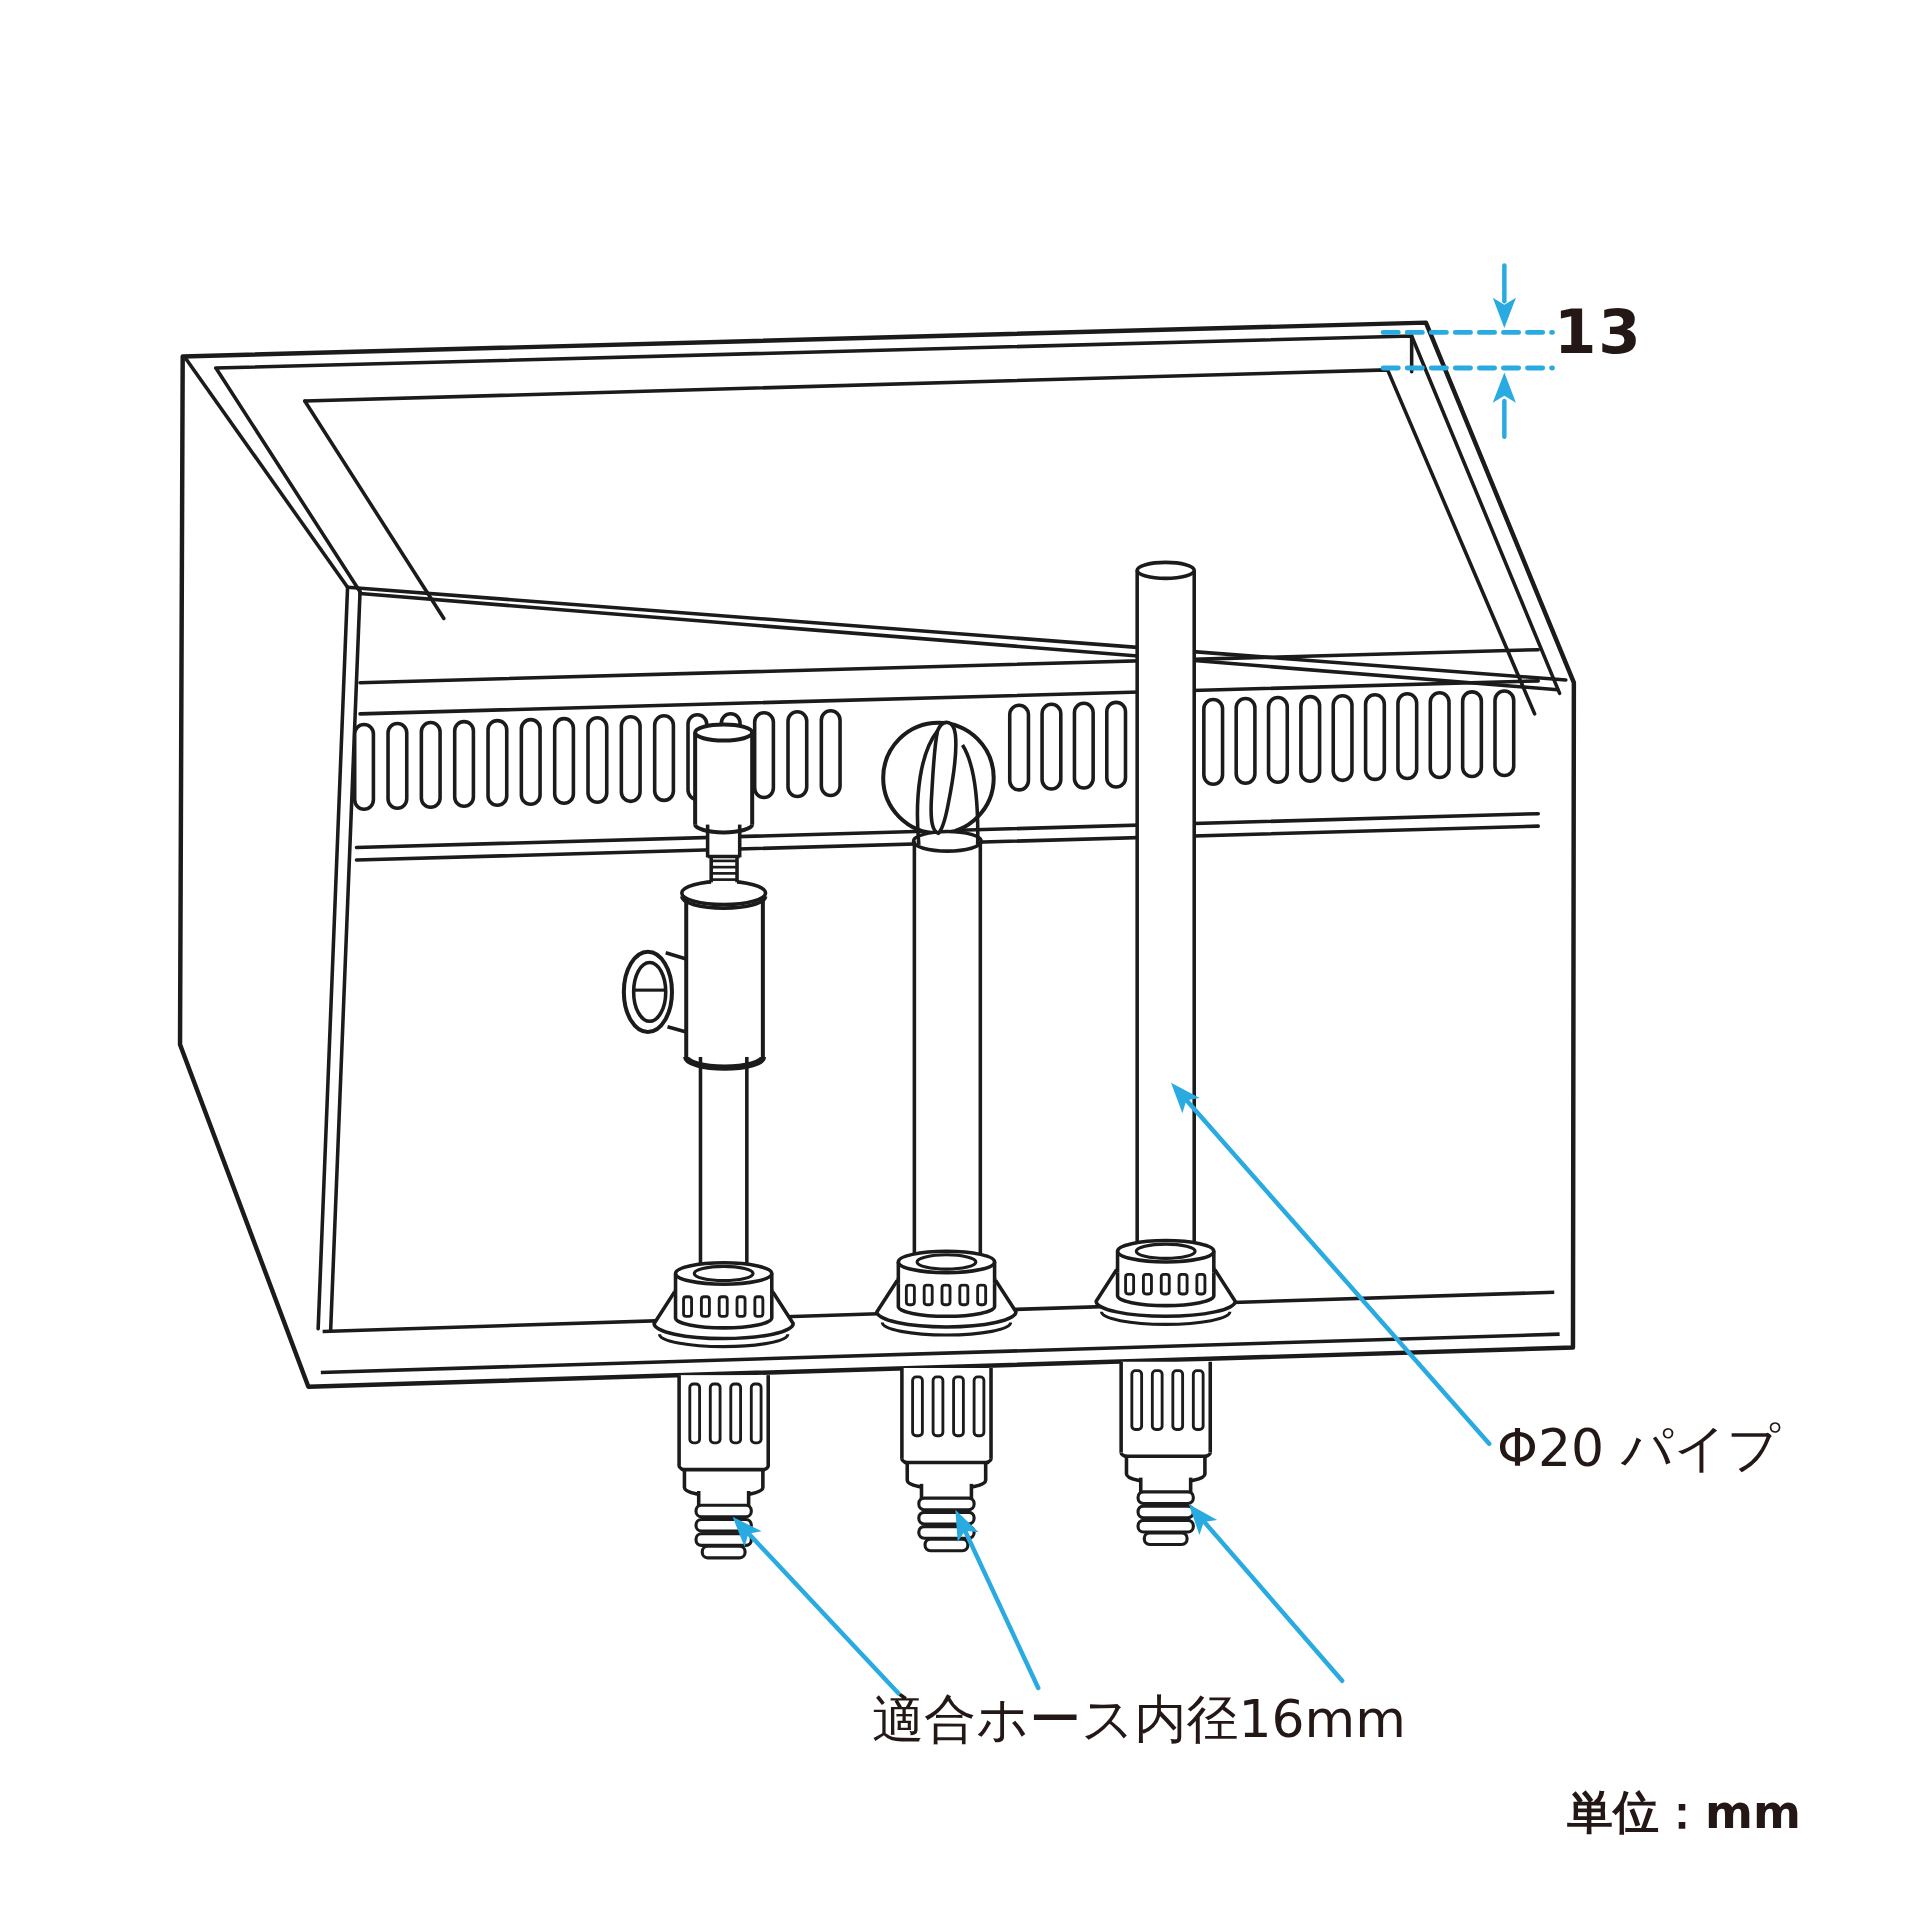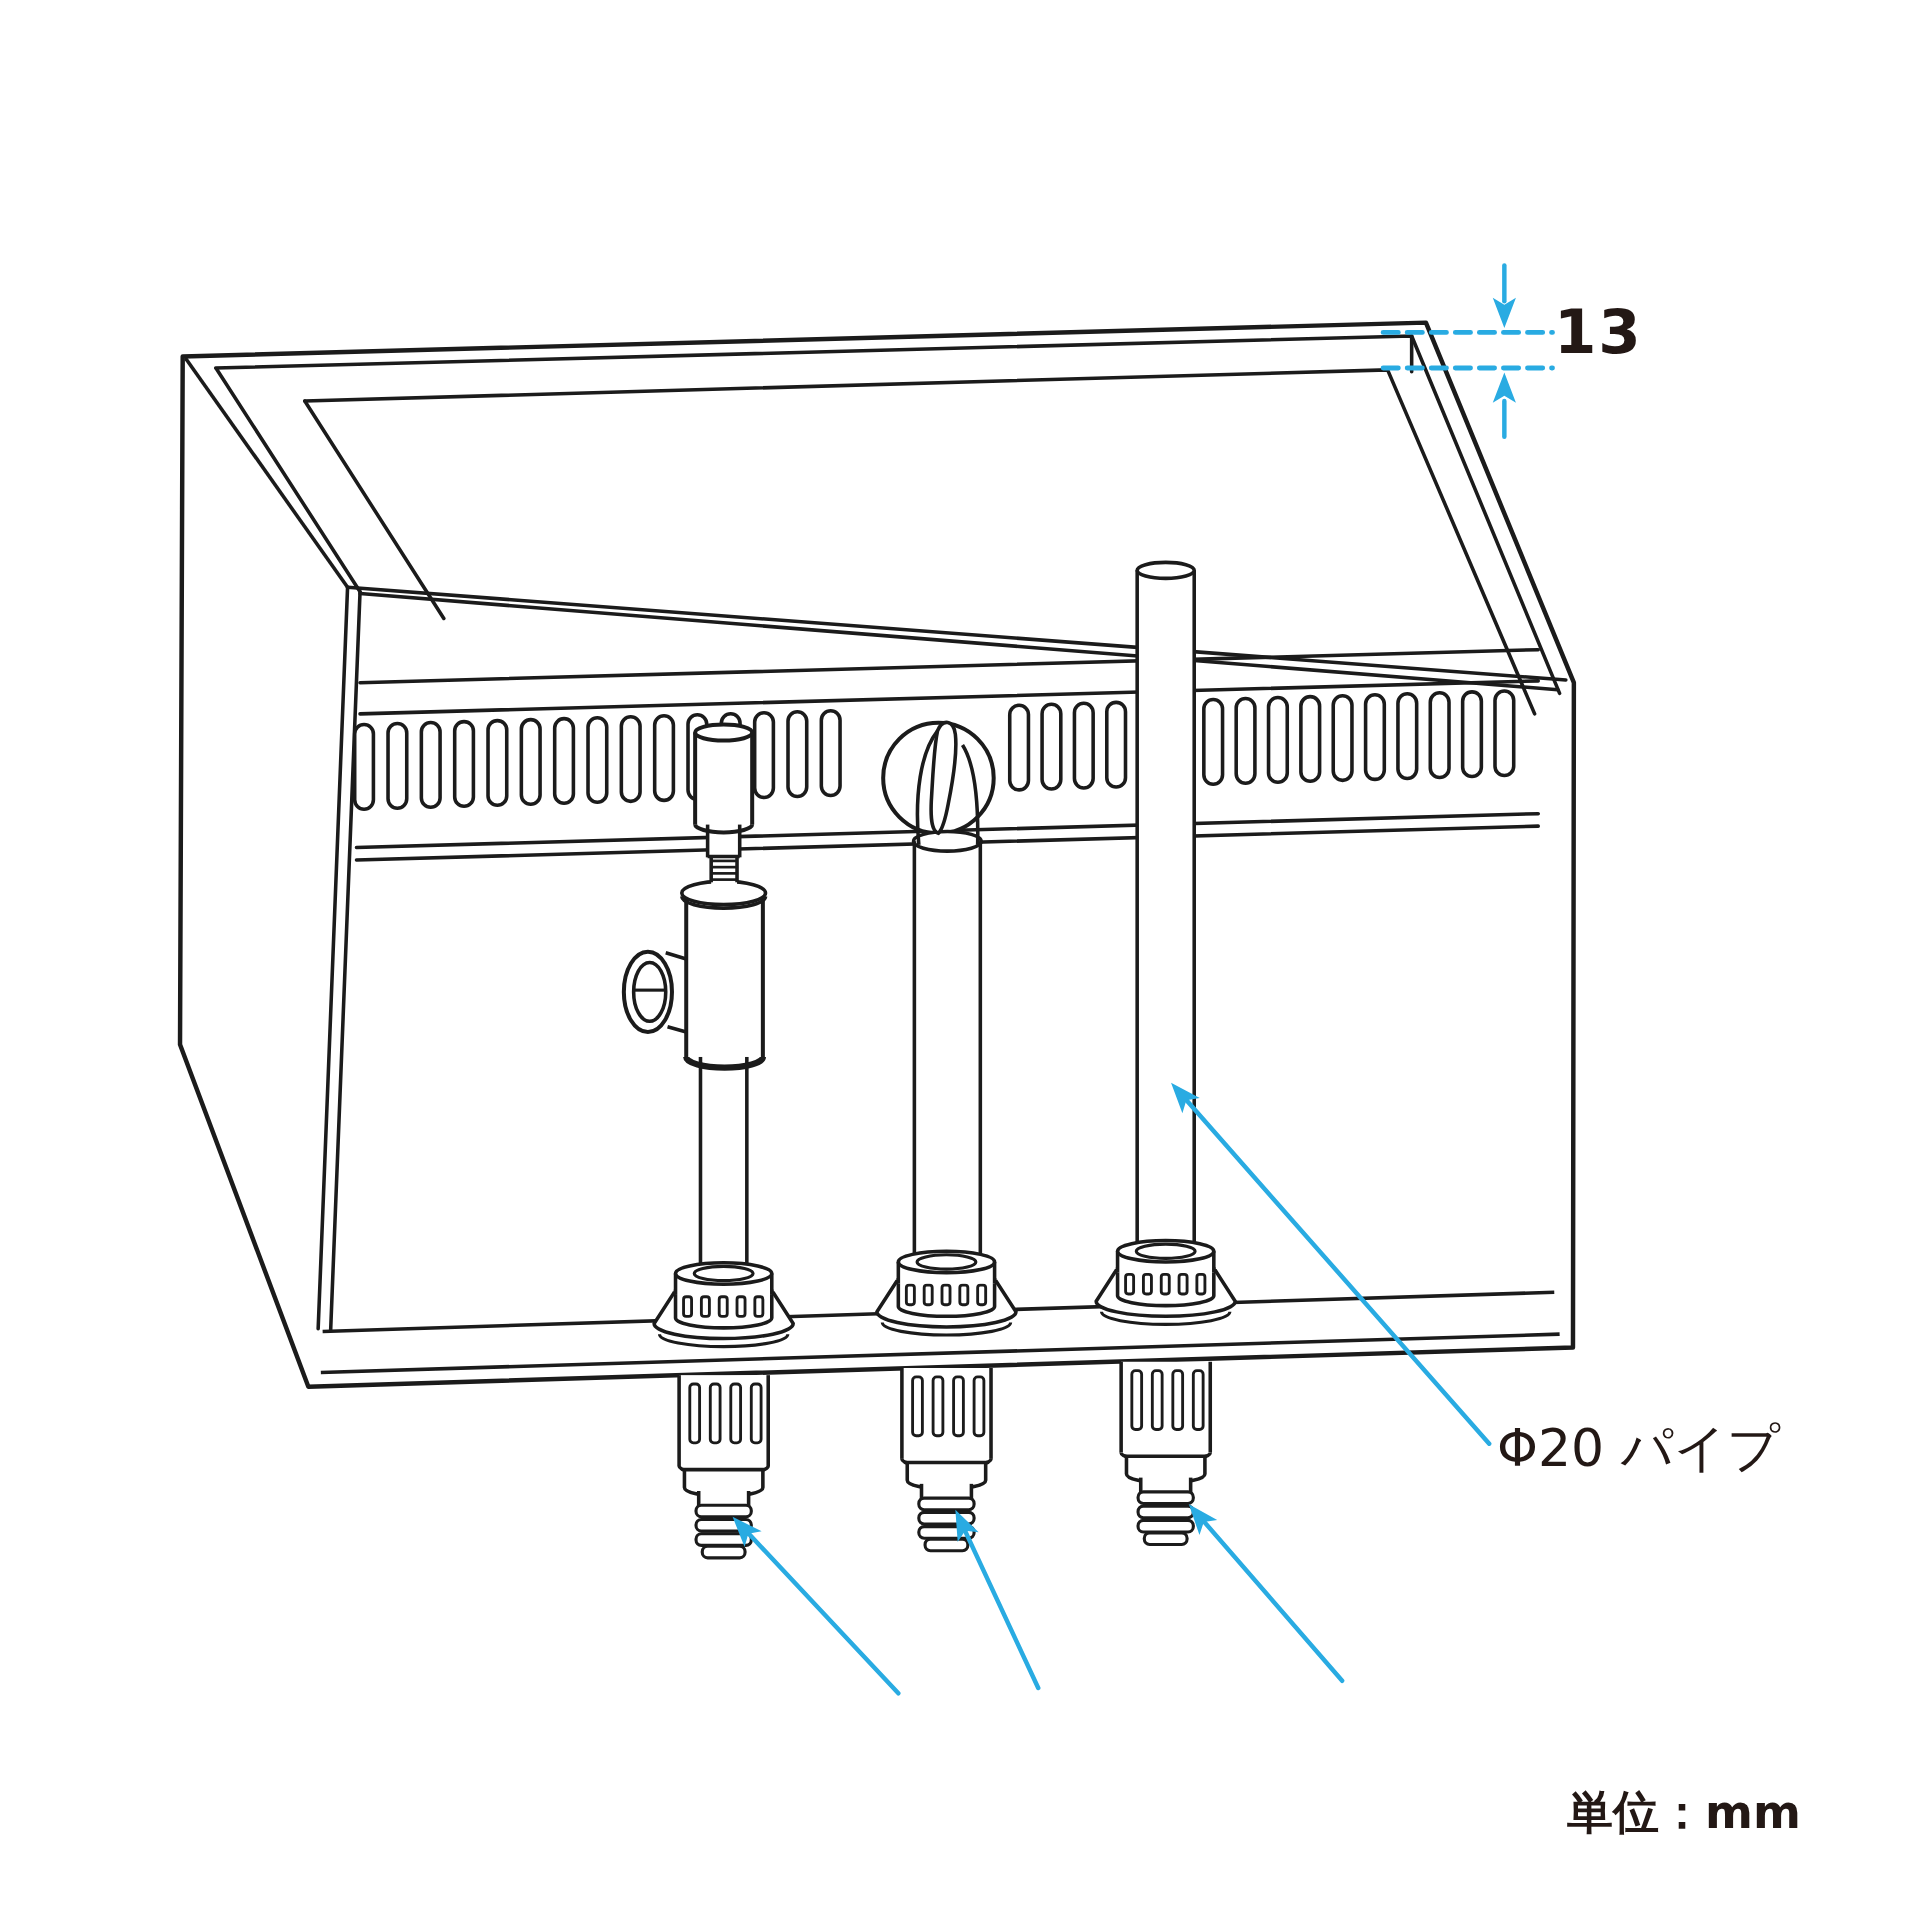--- a/index.html
+++ b/index.html
@@ -273,16 +273,17 @@
     </g>
     <g>
       <line x1="1506" y1="1886" x2="1342" y2="1697" stroke-width="5"></line>
       <use href="#ah" fill="#29abe2" stroke="none" transform="translate(1334,1688) rotate(50)"></use>
     </g>
   </g>
 </svg>
 
 <div class="lbl" id="dim13">13</div>
 <div class="lbl" id="label-pipe">Φ20 パイプ</div>
+<div class="lbl" id="label-hose">適合ホース内径16mm</div>
 <div class="lbl" id="label-unit">単位：mm</div>
 
 </div>
 
 
 </body></html>

